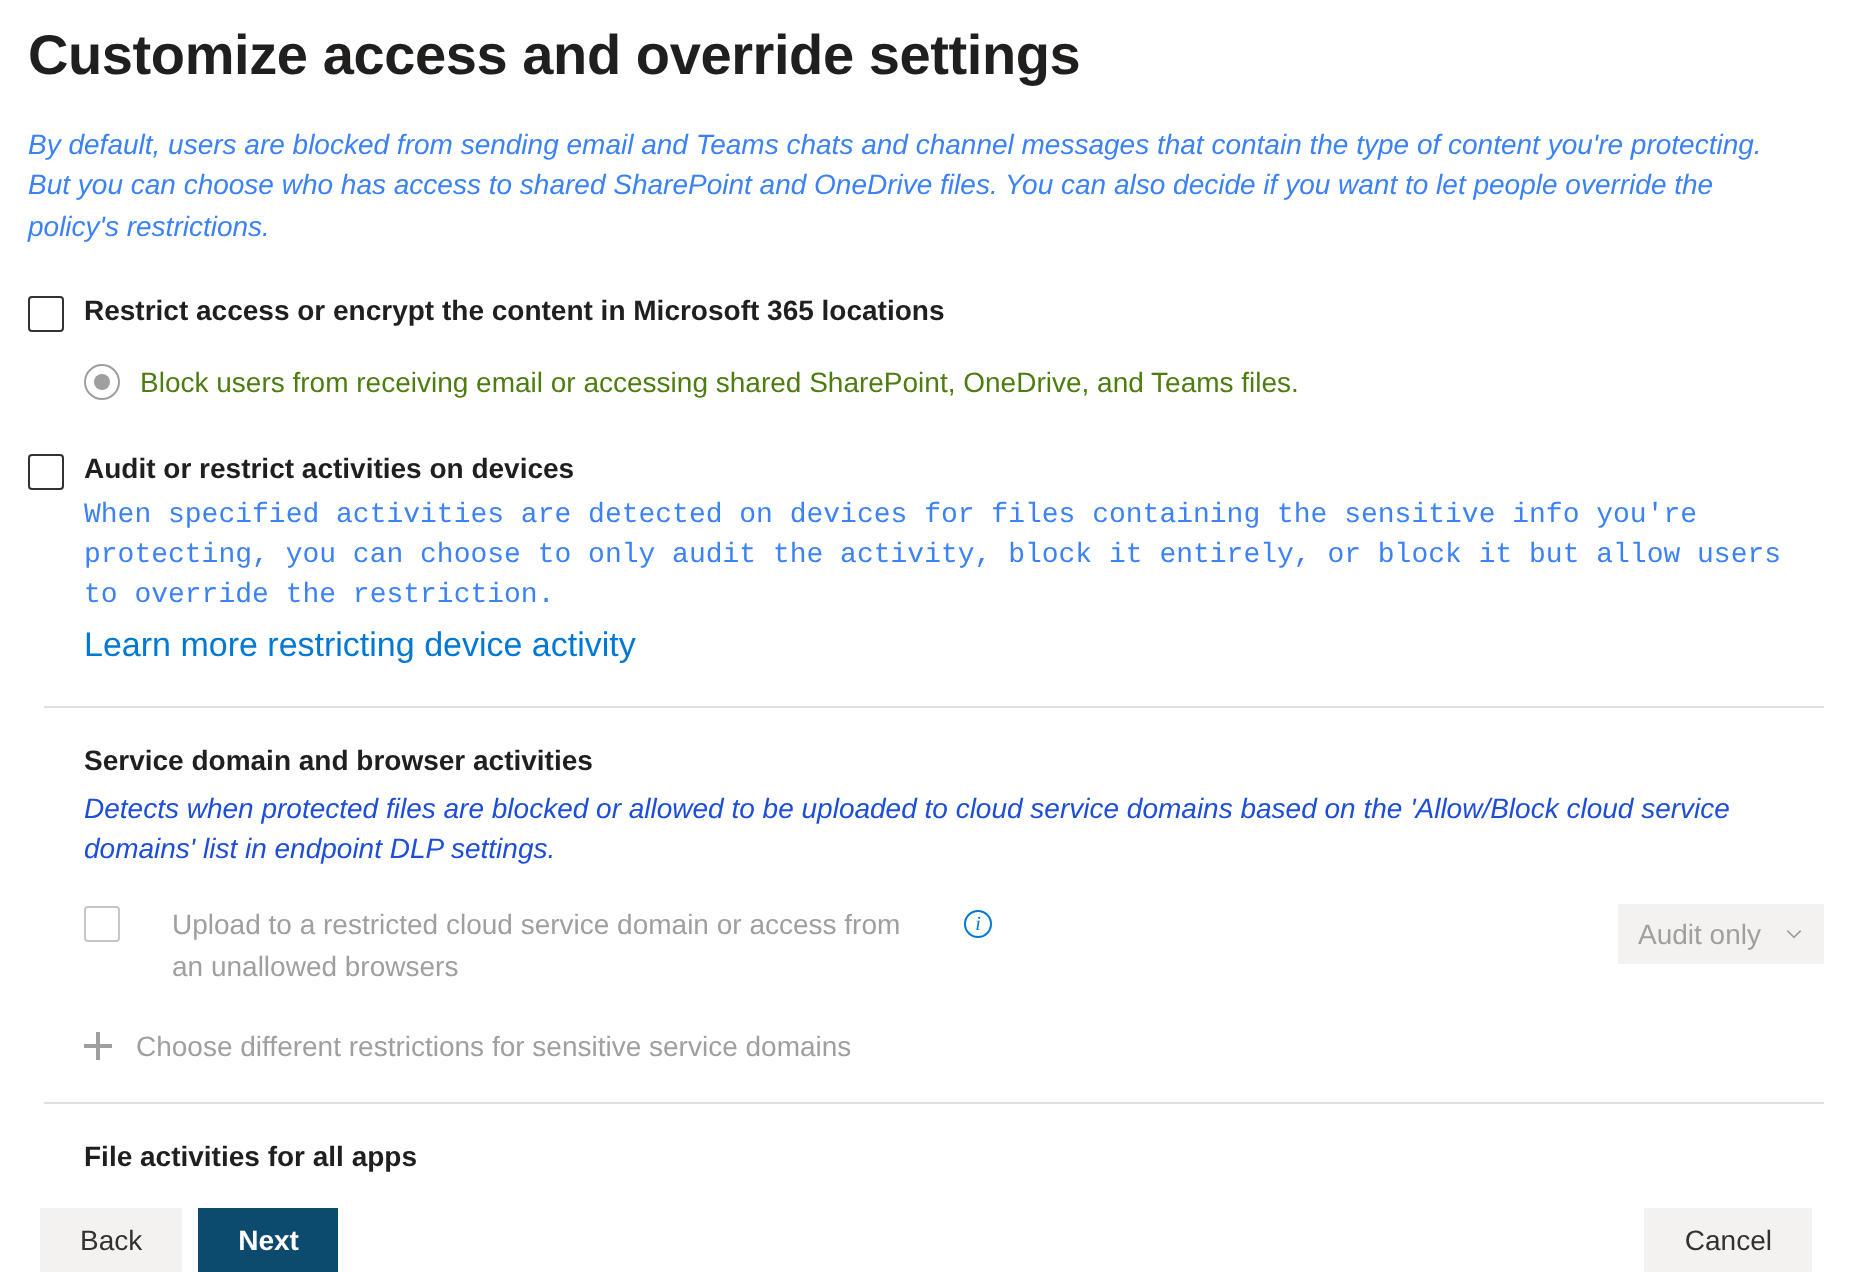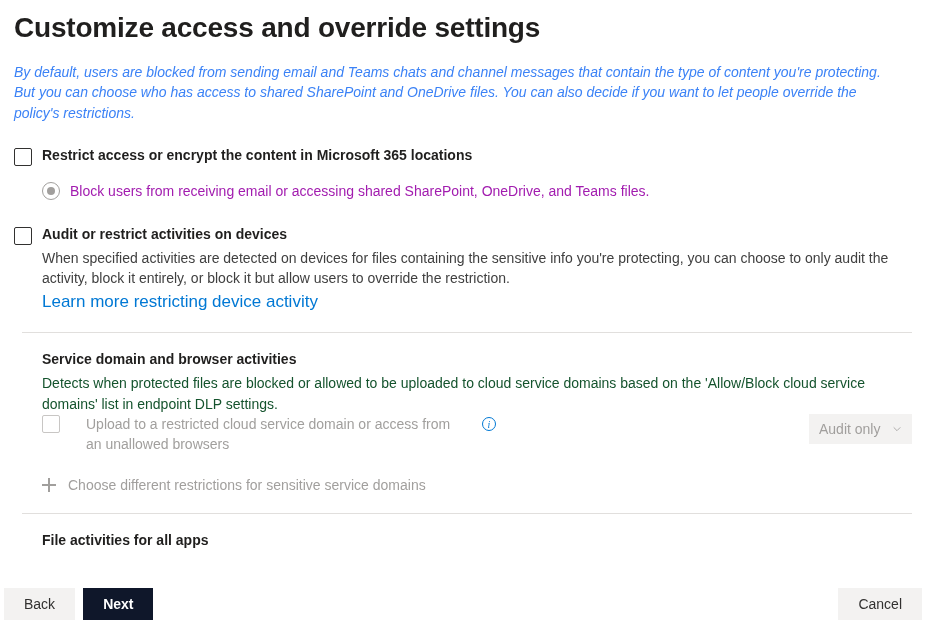--- a/index.html
+++ b/index.html
@@ -77,29 +77,30 @@
       flex-shrink: 0;
     }
     .radio.selected::after {
       content: "";
       width: 8px;
       height: 8px;
       background: #a19f9d;
       border-radius: 50%;
     }
     .radio-label {
-      color: #a21caf;
+      color: #4d7c0f;
       font-size: 14px;
     }
     .sub-desc {
       font-size: 14px;
       line-height: 1.45;
-      color: #404040;
+      color: #3b82f6;
       margin-top: 6px;
       max-width: 860px;
+      font-family: Liberation Mono, monospace;
     }
     .link {
       color: #0078d4;
       font-size: 17px;
       cursor: pointer;
       display: inline-block;
       margin-top: 4px;
     }
     .divider {
       border: none;
@@ -111,22 +112,24 @@
     }
     .section-title {
       font-weight: 600;
       font-size: 14px;
       color: #201f1e;
       margin-bottom: 6px;
     }
     .section-desc {
       font-size: 14px;
       line-height: 1.45;
-      color: #14532d;
+      color: #1d4ed8;
       max-width: 860px;
+      margin-bottom: 18px;
+      font-style: italic;
     }
     .upload-row {
       display: flex;
       align-items: flex-start;
       gap: 10px;
       margin-bottom: 22px;
     }
     .upload-left {
       display: flex;
       align-items: flex-start;
@@ -196,41 +199,41 @@
     .plus-icon::after {
       top: 6px; left: 0; height: 2px; width: 14px;
     }
     .footer {
       position: absolute;
       bottom: 0;
       left: 0;
       right: 0;
       height: 48px;
       display: flex;
-      align-items: flex-start;
-      padding: 0 4px;
+      align-items: flex-end;
+      padding: 0 20px;
       background: #fff;
     }
     .btn {
       height: 32px;
       padding: 0 20px;
       font-size: 14px;
       border: none;
       cursor: pointer;
       font-family: inherit;
       display: inline-flex;
       align-items: center;
       justify-content: center;
     }
     .btn-default {
       background: #f3f2f1;
       color: #323130;
     }
     .btn-primary {
-      background: #0f172a;
+      background: #0c4a6e;
       color: #fff;
       font-weight: 600;
     }
     .btn + .btn { margin-left: 8px; }
     .spacer { flex: 1; }
   </style>
 </head>
 <body>
 
 <div class="content">

